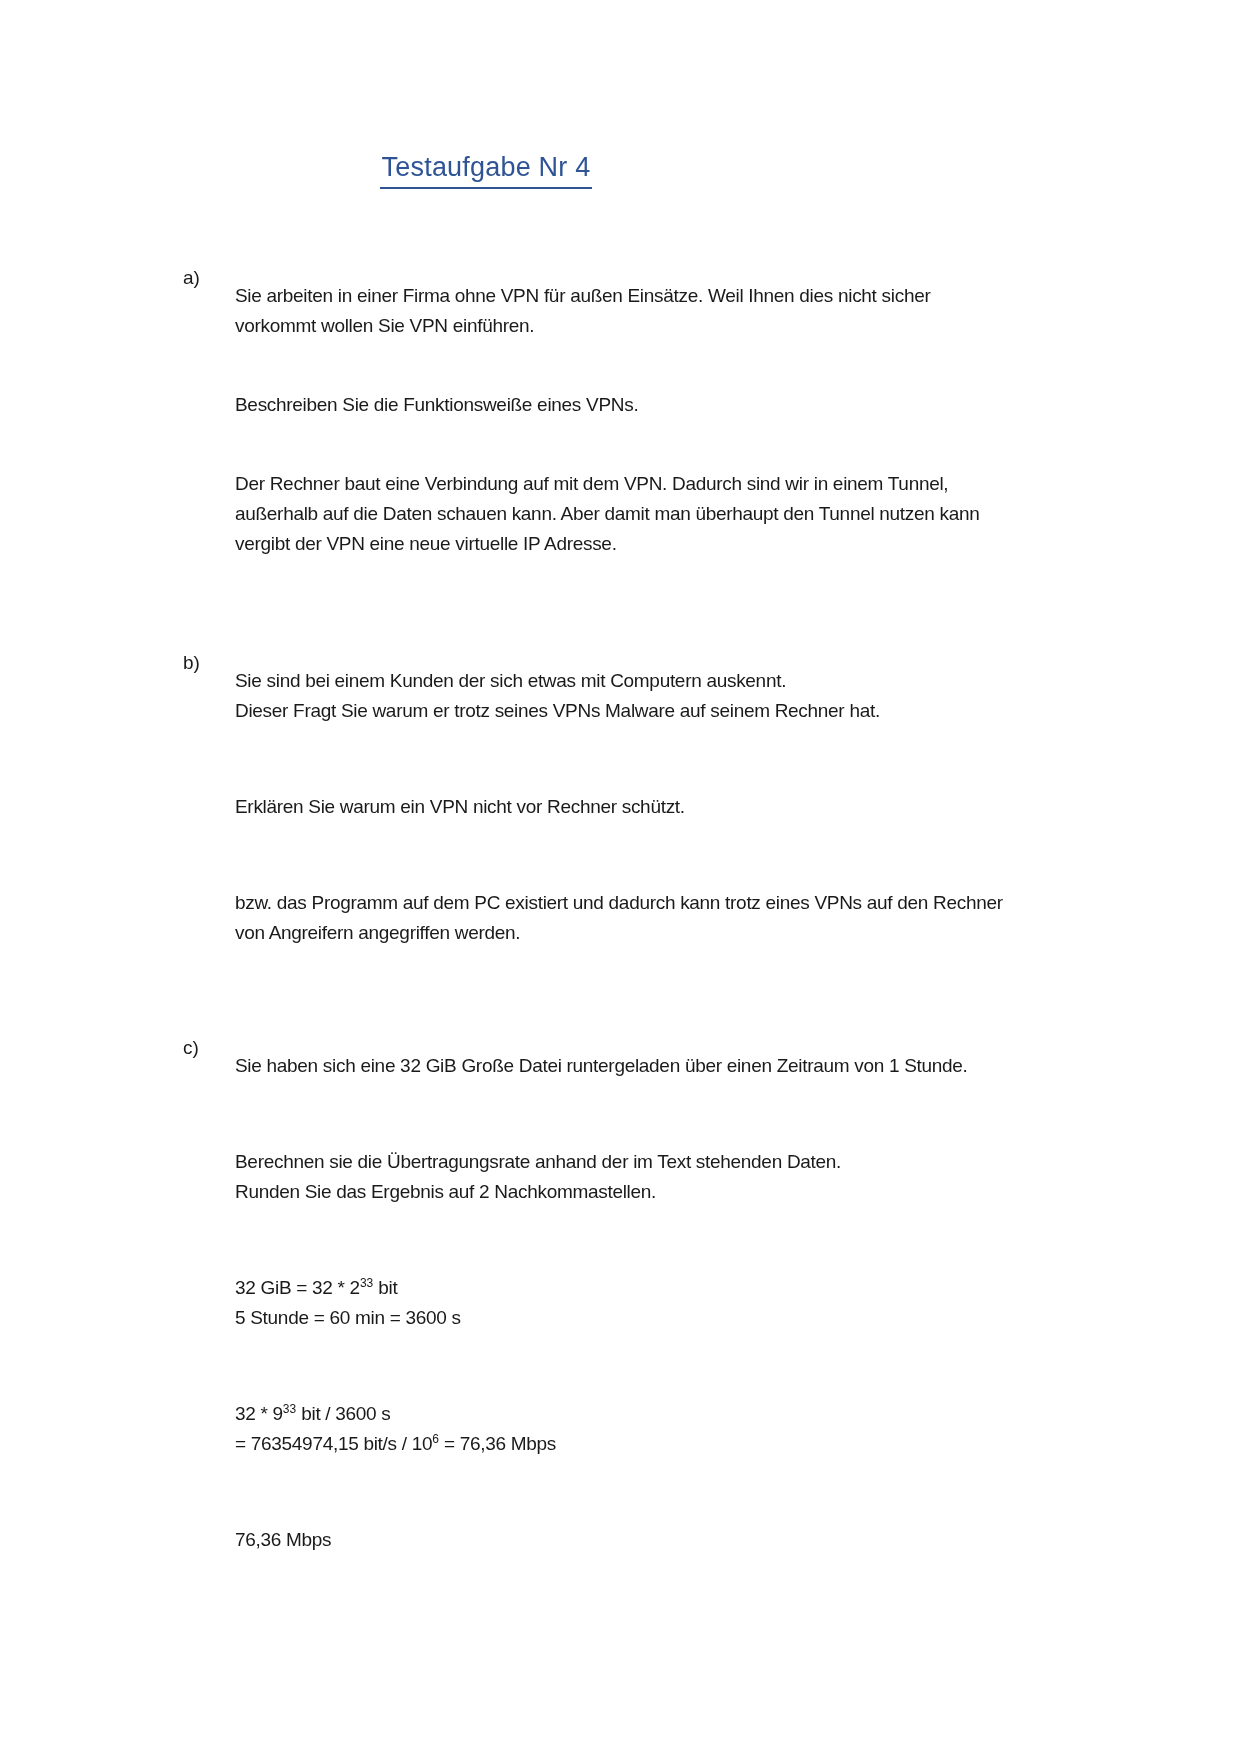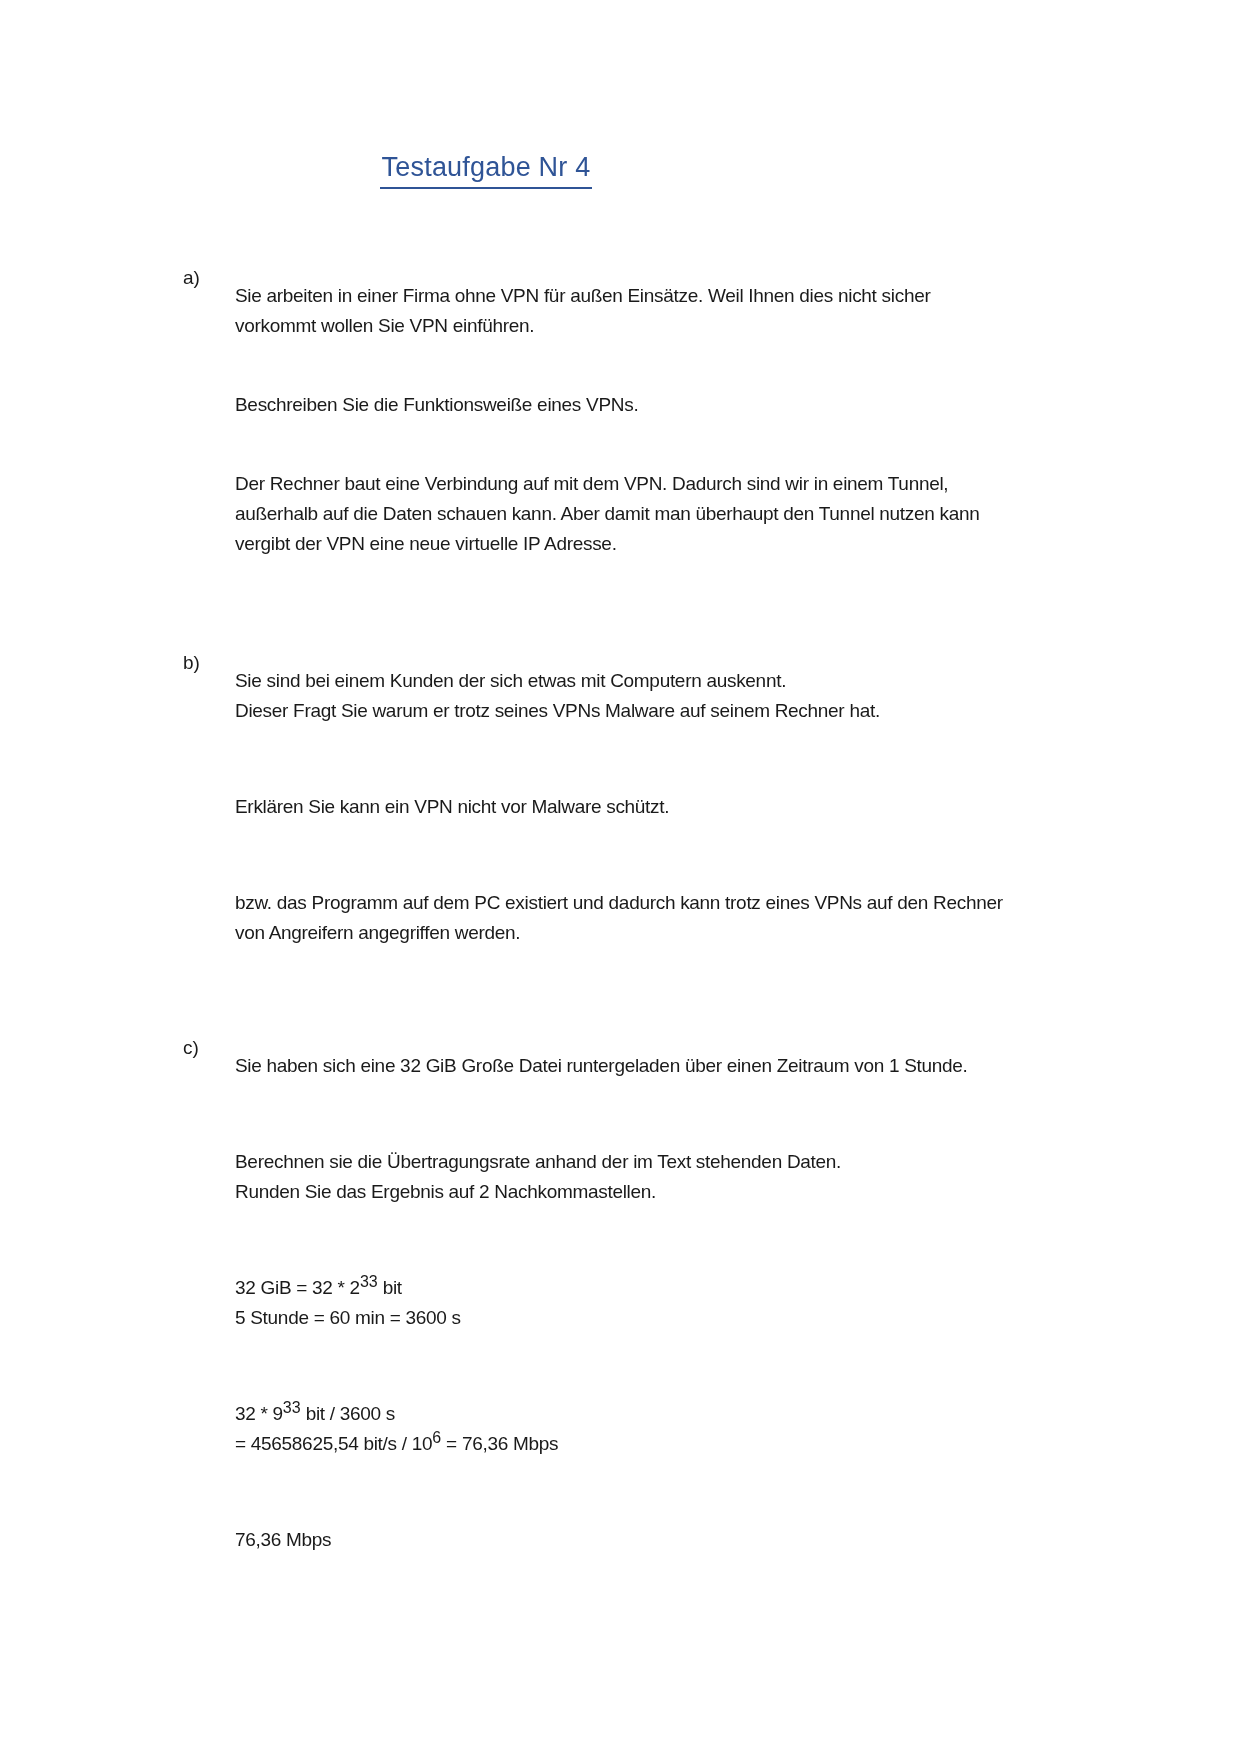--- a/index.html
+++ b/index.html
@@ -51,21 +51,21 @@
   }
   p.para { margin: 18px; }
   .line {
     display: block;
     font-size: 19px;
     line-height: 30px;
     letter-spacing: -0.3px;
     white-space: pre;
   }
   .line sup {
-    font-size: 16px;
+    font-size: 12px;
     line-height: 0;
     vertical-align: 7px;
     letter-spacing: 0;
   }
 </style>
 </head>
 <body>
 
 <div class="page" style="background: rgb(255, 255, 255); color: rgb(26, 26, 26);">
   <h1 class="title" style="color: rgb(47, 84, 150);"><span class="title-text">Testaufgabe Nr 4</span></h1>
@@ -85,21 +85,21 @@
           <span class="line">vergibt der VPN eine neue virtuelle IP Adresse.</span>
         </p>
       </section>
       <section class="doc-item item-b">
         <span class="item-label">b)</span>
         <p class="para">
           <span class="line">Sie sind bei einem Kunden der sich etwas mit Computern auskennt.</span>
           <span class="line">Dieser Fragt Sie warum er trotz seines VPNs Malware auf seinem Rechner hat.</span>
         </p>
         <p class="para">
-          <span class="line">Erklären Sie kann ein VPN nicht vor Malware schützt.</span>
+          <span class="line">Erklären Sie warum ein VPN nicht vor Rechner schützt.</span>
         </p>
         <p class="para">
           <span class="line">bzw. das Programm auf dem PC existiert und dadurch kann trotz eines VPNs auf den Rechner</span>
           <span class="line">von Angreifern angegriffen werden.</span>
         </p>
       </section>
       <section class="doc-item item-c">
         <span class="item-label">c)</span>
         <p class="para">
           <span class="line">Sie haben sich eine 32 GiB Große Datei runtergeladen über einen Zeitraum von 1 Stunde.</span>
@@ -107,20 +107,20 @@
         <p class="para">
           <span class="line">Berechnen sie die Übertragungsrate anhand der im Text stehenden Daten.</span>
           <span class="line">Runden Sie das Ergebnis auf 2 Nachkommastellen.</span>
         </p>
         <p class="para">
           <span class="line"><span>32 GiB = 32 * 2</span><sup>33</sup><span> bit</span></span>
           <span class="line">5 Stunde = 60 min = 3600 s</span>
         </p>
         <p class="para">
           <span class="line"><span>32 * 9</span><sup>33</sup><span> bit / 3600 s</span></span>
-          <span class="line"><span>= 45658625,54 bit/s / 10</span><sup>6</sup><span> = 76,36 Mbps</span></span>
+          <span class="line"><span>= 76354974,15 bit/s / 10</span><sup>6</sup><span> = 76,36 Mbps</span></span>
         </p>
         <p class="para">
           <span class="line">76,36 Mbps</span>
         </p>
       </section>
     </main>
 </div>
 
 </body></html>

